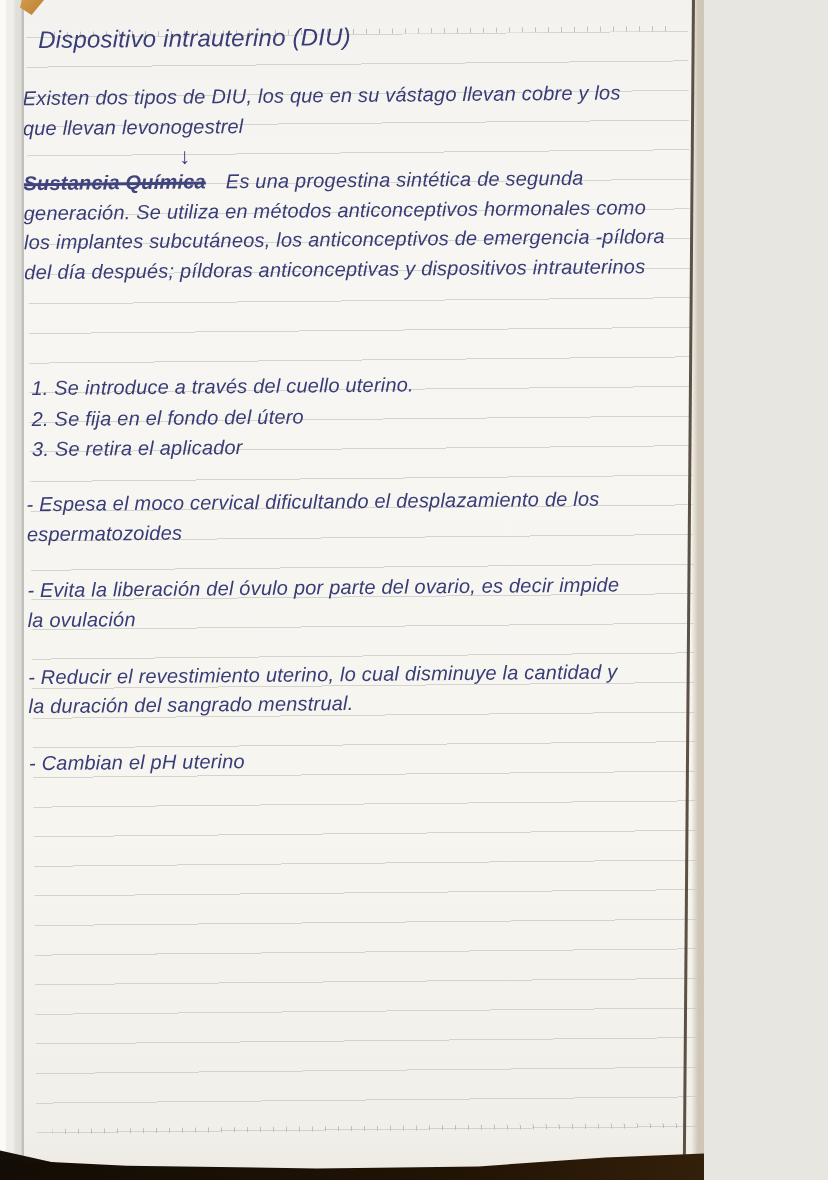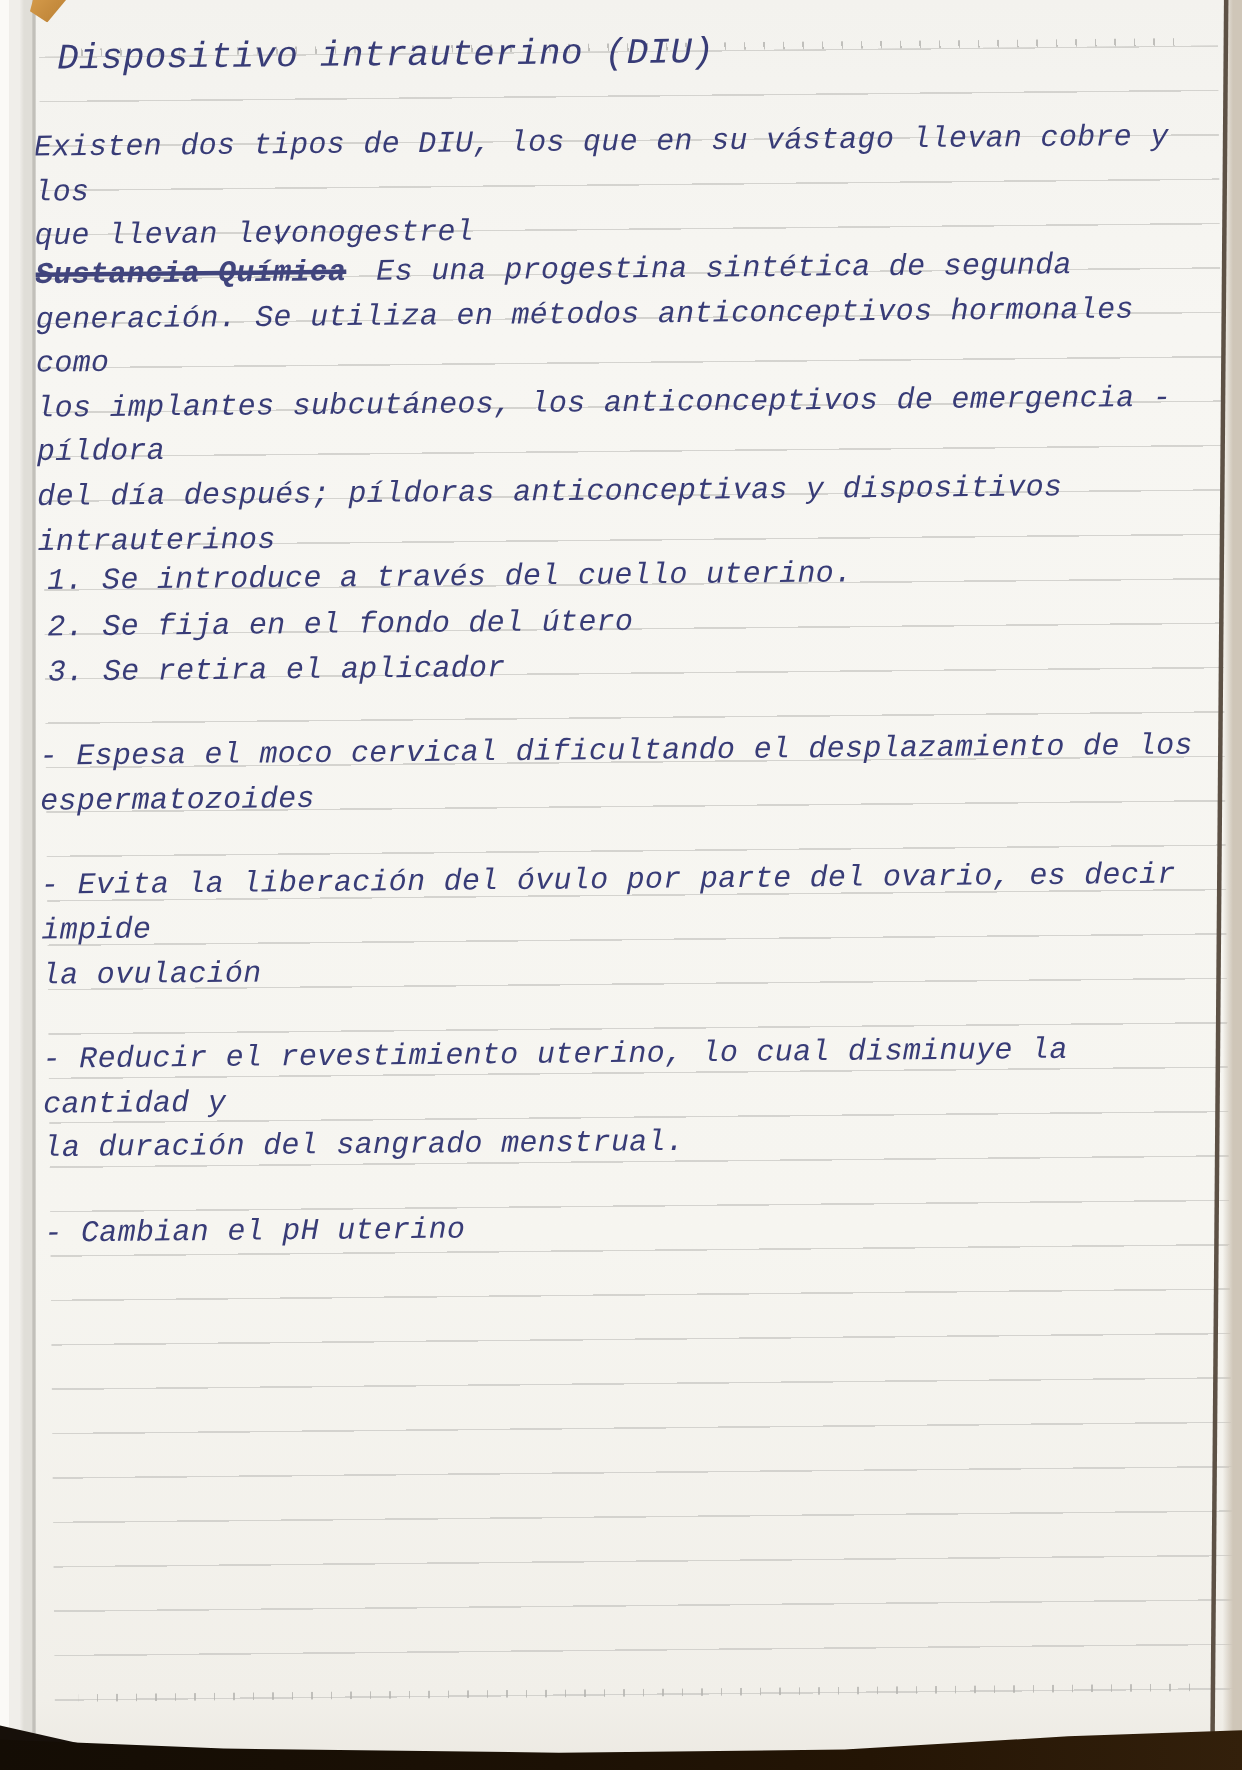--- a/index.html
+++ b/index.html
@@ -1,19 +1,19 @@
 <!DOCTYPE html>
 <html><head>
 <meta charset="utf-8">
 <style>
   html,body { margin:0; padding:0; background:#e8e6e1; }
   .photo {
-    position:relative; width:828px; height:1180px; overflow:hidden;
+    position:relative; width:704px; height:1180px; overflow:hidden;
     background: linear-gradient(180deg,#f3f2ee 0%, #f7f6f2 18%, #f6f5f0 70%, #f1efe9 96%, #ece9e2 100%);
-    font-family:Liberation Mono, monospace;
+    font-family:Liberation Sans, sans-serif;
   }
   
   .sheet { position:absolute; inset:0; transform:rotate(-0.55deg); transform-origin:50% 38%; }
   .ruling {
     position:absolute; left:30px; right:12px; top:34px; height:1097px;
     background: repeating-linear-gradient(180deg,#c9c8c4 0 1px, transparent 1px 29.6px);
     opacity:.75;
   }
   .ticks {
     position:absolute; left:46px; right:30px; height:5px;

